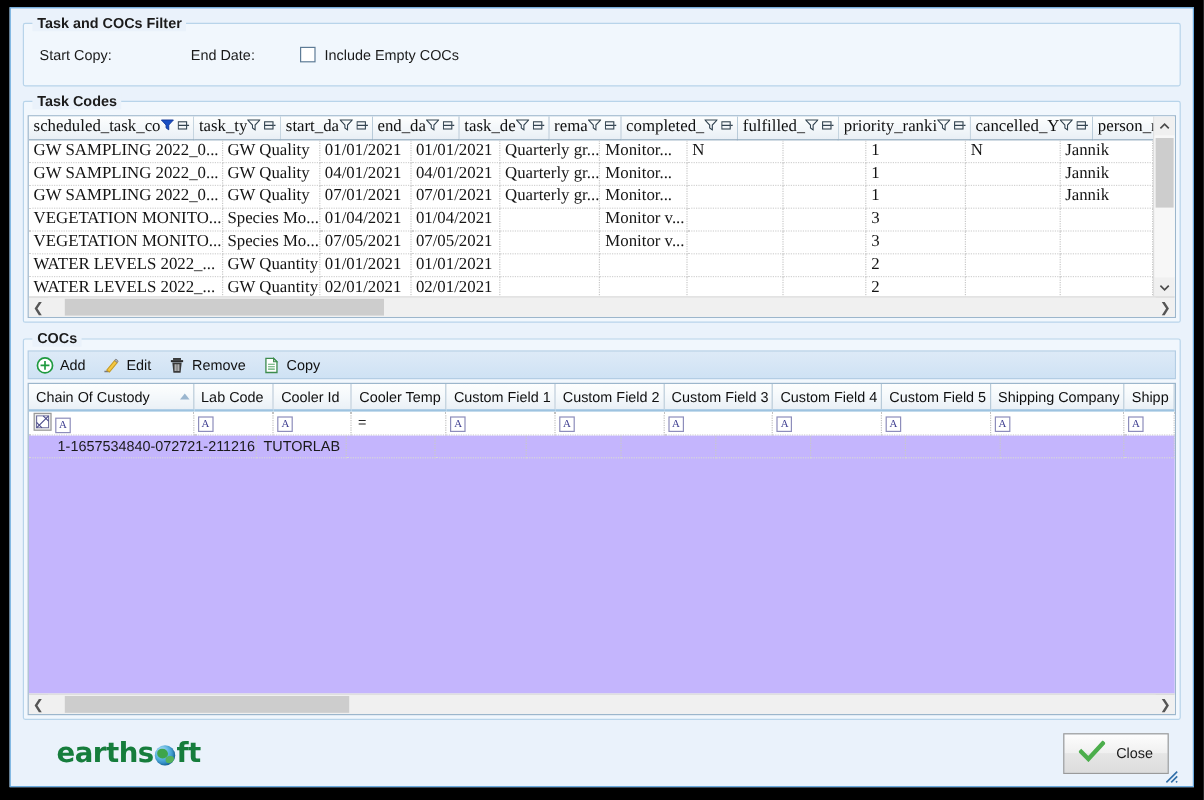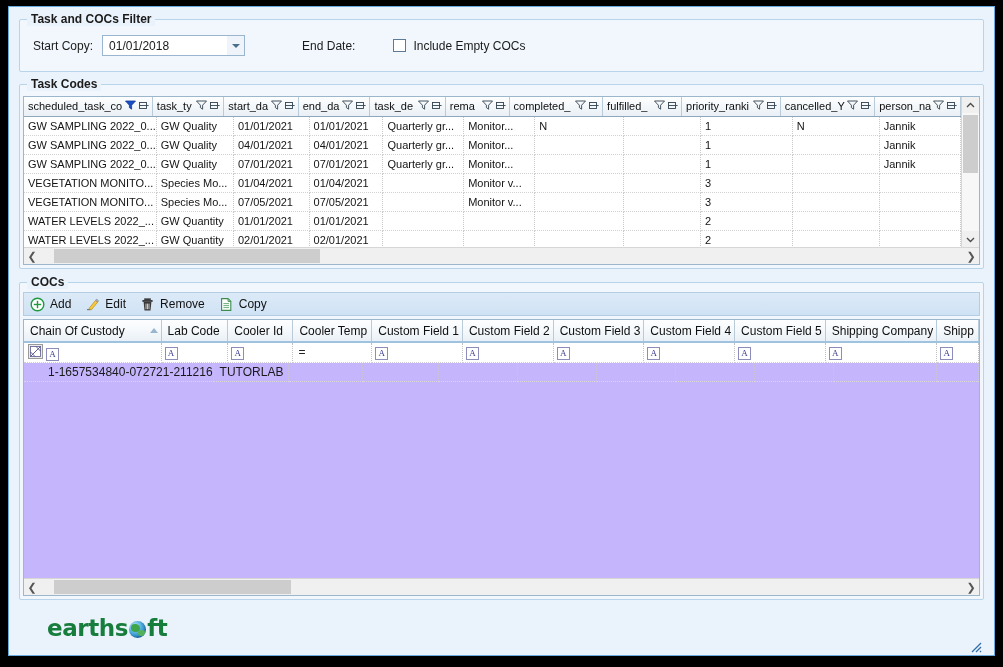--- a/index.html
+++ b/index.html
@@ -218,21 +218,22 @@
     flex: 1;
     min-width: 0;
     display: flex;
     flex-direction: column;
     overflow: hidden;
   }
 
   table.grid {
     border-collapse: collapse;
     table-layout: fixed;
-    font-size: 11px;
+    font-size: 14px;
+    font-family: Liberation Serif, serif;
   }
   table.grid th {
     background: linear-gradient(to bottom,#fdfefe 0%, #f3f7fa 52%, #e9eff5 100%);
     border-right: 1px solid #b9cbd9;
     border-bottom: 1px solid #8fa9bc;
     height: 19px;
     padding: 0 0 0 4px;
     font-weight: normal;
     text-align: left;
     white-space: nowrap;
@@ -508,26 +509,20 @@
 
 <div class="window">
 
 
   <div class="client">
 
     <div class="group filter-group">
       <div class="group-title">Task and COCs Filter</div>
       <div class="filter-row">
         <span class="fld-label">Start Copy:</span>
-        <div class="combo">
-          <span class="val">01/01/2018</span>
-          <span class="arrow">
-              <i></i>
-            </span>
-        </div>
         <span class="gap1"></span>
         <span class="fld-label">End Date:</span>
         <span class="gap2"></span>
         <div class="chk-wrap">
           <span class="chkbox"></span>
           <span class="chk-label">Include Empty COCs</span>
         </div>
         <span class="gap3"></span>
       </div>
     </div>
@@ -996,20 +991,28 @@
         </div>
       </div>
     </div>
 
     <div class="footer">
       <div class="logo">
         <span>earths</span>
         <span class="globe"></span>
         <span>ft</span>
       </div>
+      <button class="btn close-btn">
+        <span>
+          <svg width="22" height="18" viewBox="0 0 22 18">
+              <polyline points="2,9.5 8,15.5 20,2.5" fill="none" stroke="#4cae4c" stroke-width="3.6" stroke-linecap="square"></polyline>
+            </svg>
+        </span>
+        <span class="lbl">Close</span>
+      </button>
       <div class="resize-grip">
         <svg width="14" height="14" viewBox="0 0 14 14">
           <line x1="13" y1="4" x2="4" y2="13" stroke="#2f6ea8" stroke-width="1.3"></line>
           <line x1="13" y1="8" x2="8" y2="13" stroke="#2f6ea8" stroke-width="1.3"></line>
           <line x1="13" y1="12" x2="12" y2="13" stroke="#2f6ea8" stroke-width="1.3"></line>
         </svg>
       </div>
     </div>
 
   </div>

